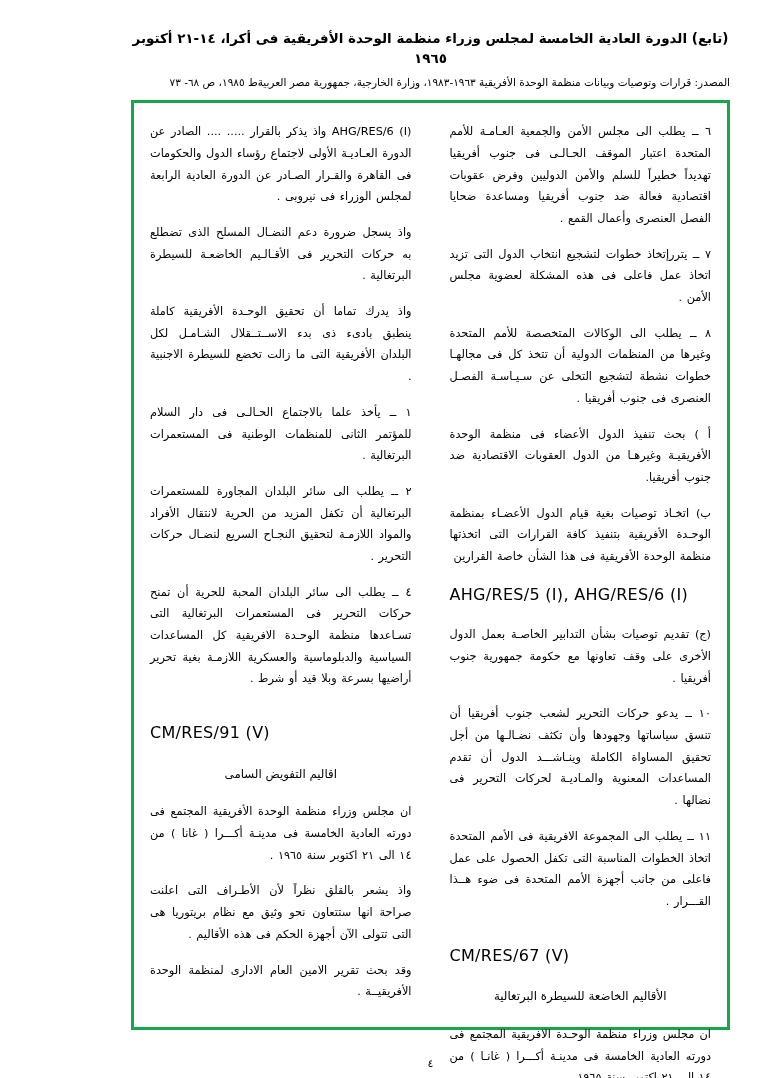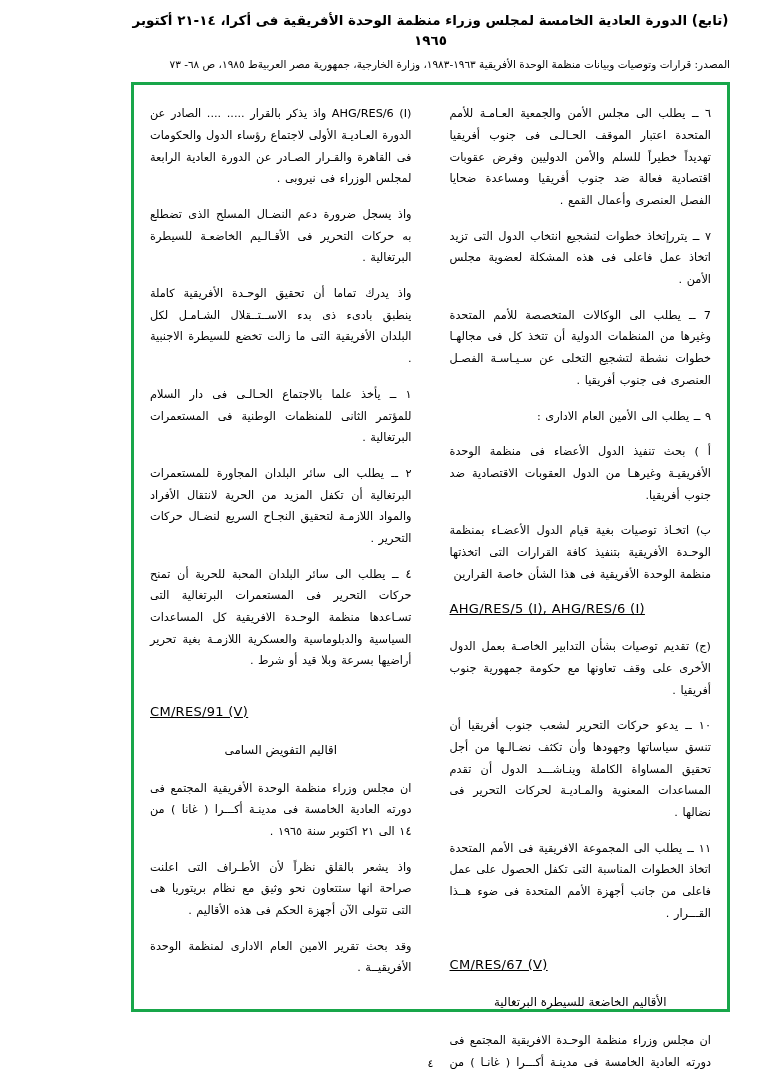--- a/index.html
+++ b/index.html
@@ -13,21 +13,21 @@
     font-family: "DejaVu Sans", sans-serif;
     color: #000000;
     position: relative;
     overflow: hidden;
   }
   .page {
     width: 655px;
     height: 1078px;
     position: relative;
     box-sizing: border-box;
-    padding: 2px 28px 0 28px;
+    padding: 20px 28px 0 28px;
   }
   .doc-title {
     text-align: center;
     font-weight: bold;
     font-size: 13.5px;
     line-height: 1.5;
     letter-spacing: 0px;
     margin: 8px 0 6px 0;
     direction: rtl;
   }
@@ -65,23 +65,22 @@
     margin: 0 0 14px 0;
     text-align: justify;
     text-justify: inter-word;
     direction: rtl;
     word-spacing: 1px;
   }
   p.ltr-code {
     direction: ltr;
     text-align: left;
     margin: 0 0 14px 0;
-    font-size: 13px;
+    font-size: 16px;
     letter-spacing: 0.3px;
-    text-decoration: underline;
   }
   p.heading {
     text-align: center;
     font-weight: normal;
     margin: 0 0 16px 0;
     font-size: 11.8px;
   }
   p.tight { margin-bottom: 12px; }
   .spacer-m { height: 14px; }
   .page-number {
@@ -100,22 +99,21 @@
 
   <div class="doc-title">(تابع) الدورة العادية الخامسة لمجلس وزراء منظمة الوحدة الأفريقية فى أكرا، ١٤-٢١ أكتوبر ١٩٦٥</div>
   <div class="doc-source">المصدر: قرارات وتوصيات وبيانات منظمة الوحدة الأفريقية ١٩٦٣-١٩٨٣، وزارة الخارجية، جمهورية مصر العربية‌ط ١٩٨٥، ص ٦٨- ٧٣</div>
 
   <div class="frame">
     <div class="cols">
 
       <div class="col right">
         <p class="para">٦ ــ يطلب الى مجلس الأمن والجمعية العـامـة للأمم المتحدة اعتبار الموقف الحـالـى فى جنوب أفريقيا تهديداً خطيراً للسلم والأمن الدوليين وفرض عقوبات اقتصادية فعالة ضد جنوب أفريقيا ومساعدة ضحايا الفصل العنصرى وأعمال القمع .</p>
         <p class="para">٧ ــ يتررإتخاذ خطوات لتشجيع انتخاب الدول التى تزيد اتخاذ عمل فاعلى فى هذه المشكلة لعضوية مجلس الأمن .</p>
-        <p class="para">7 ــ يطلب الى الوكالات المتخصصة للأمم المتحدة وغيرها من المنظمات الدولية أن تتخذ كل فى مجالهـا خطوات نشطة لتشجيع التخلى عن سـيـاسـة الفصـل العنصرى فى جنوب أفريقيا .</p>
-        <p class="para">٩ ــ يطلب الى الأمين العام الادارى :</p>
+        <p class="para">٨ ــ يطلب الى الوكالات المتخصصة للأمم المتحدة وغيرها من المنظمات الدولية أن تتخذ كل فى مجالهـا خطوات نشطة لتشجيع التخلى عن سـيـاسـة الفصـل العنصرى فى جنوب أفريقيا .</p>
         <p class="para">أ ) بحث تنفيذ الدول الأعضاء فى منظمة الوحدة الأفريقيـة وغيرهـا من الدول العقوبات الاقتصادية ضد جنوب أفريقيا.</p>
         <p class="para tight">ب) اتخـاذ توصيات بغية قيام الدول الأعضـاء بمنظمة الوحـدة الأفريقية بتنفيذ كافة القرارات التى اتخذتها منظمة الوحدة الأفريقية فى هذا الشأن خاصة القرارين</p>
         <p class="ltr-code">AHG/RES/5 (I),  AHG/RES/6 (I)</p>
         <p class="para">(ج) تقديم توصيات بشأن التدابير الخاصـة بعمل الدول الأخرى على وقف تعاونها مع حكومة جمهورية جنوب أفريقيا .</p>
         <p class="para">١٠ ــ يدعو حركات التحرير لشعب جنوب أفريقيا أن تنسق سياساتها وجهودها وأن تكثف نضـالـها من أجل تحقيق المساواة الكاملة وينـاشـــد الدول أن تقدم المساعدات المعنوية والمـاديـة لحركات التحرير فى نضالها .</p>
         <p class="para">١١ ــ يطلب الى المجموعة الافريقية فى الأمم المتحدة اتخاذ الخطوات المناسبة التى تكفل الحصول على عمل فاعلى من جانب أجهزة الأمم المتحدة فى ضوء هــذا القـــرار .</p>
         <div class="spacer-m"></div>
         <p class="ltr-code">CM/RES/67  (V)</p>
         <p class="heading">الأقاليم الخاضعة للسيطرة البرتغالية</p>
         <p class="para">ان مجلس وزراء منظمة الوحـدة الافريقية المجتمع فى دورته العادية الخامسة فى مدينـة أكـــرا ( غانـا ) من ١٤ الى ٢١ اكتوبر سنة ١٩٦٥ .</p>

